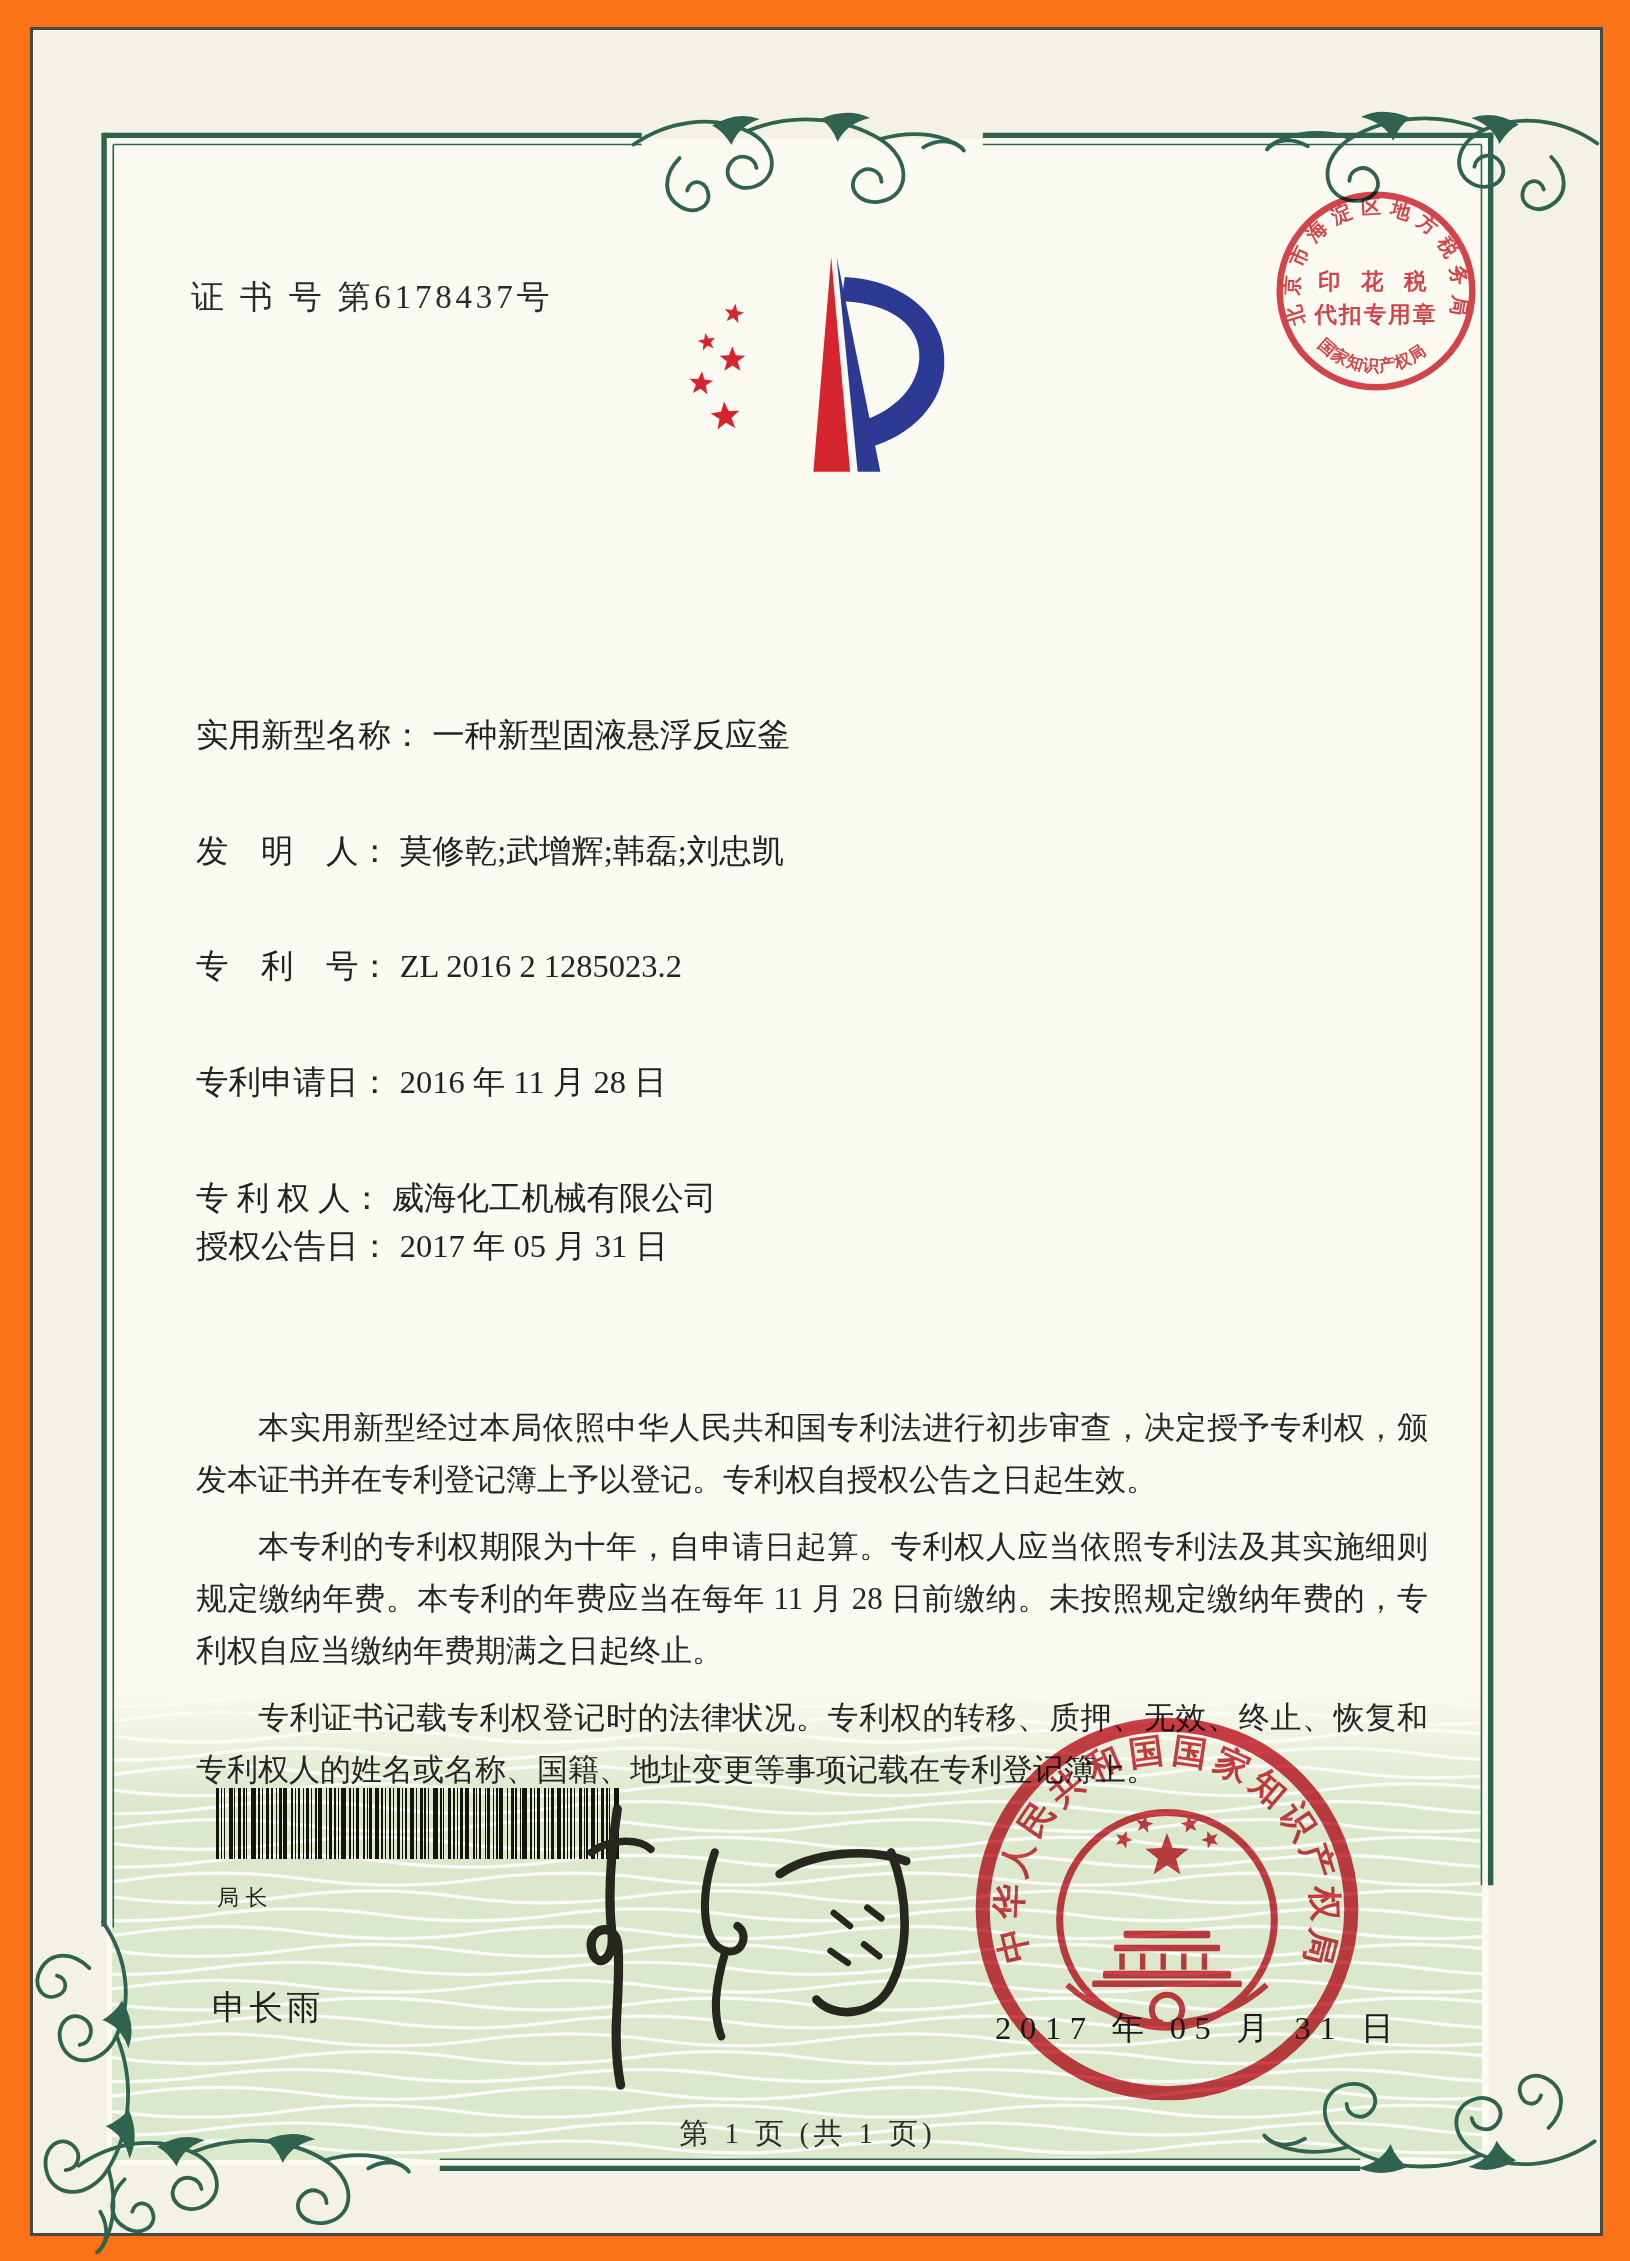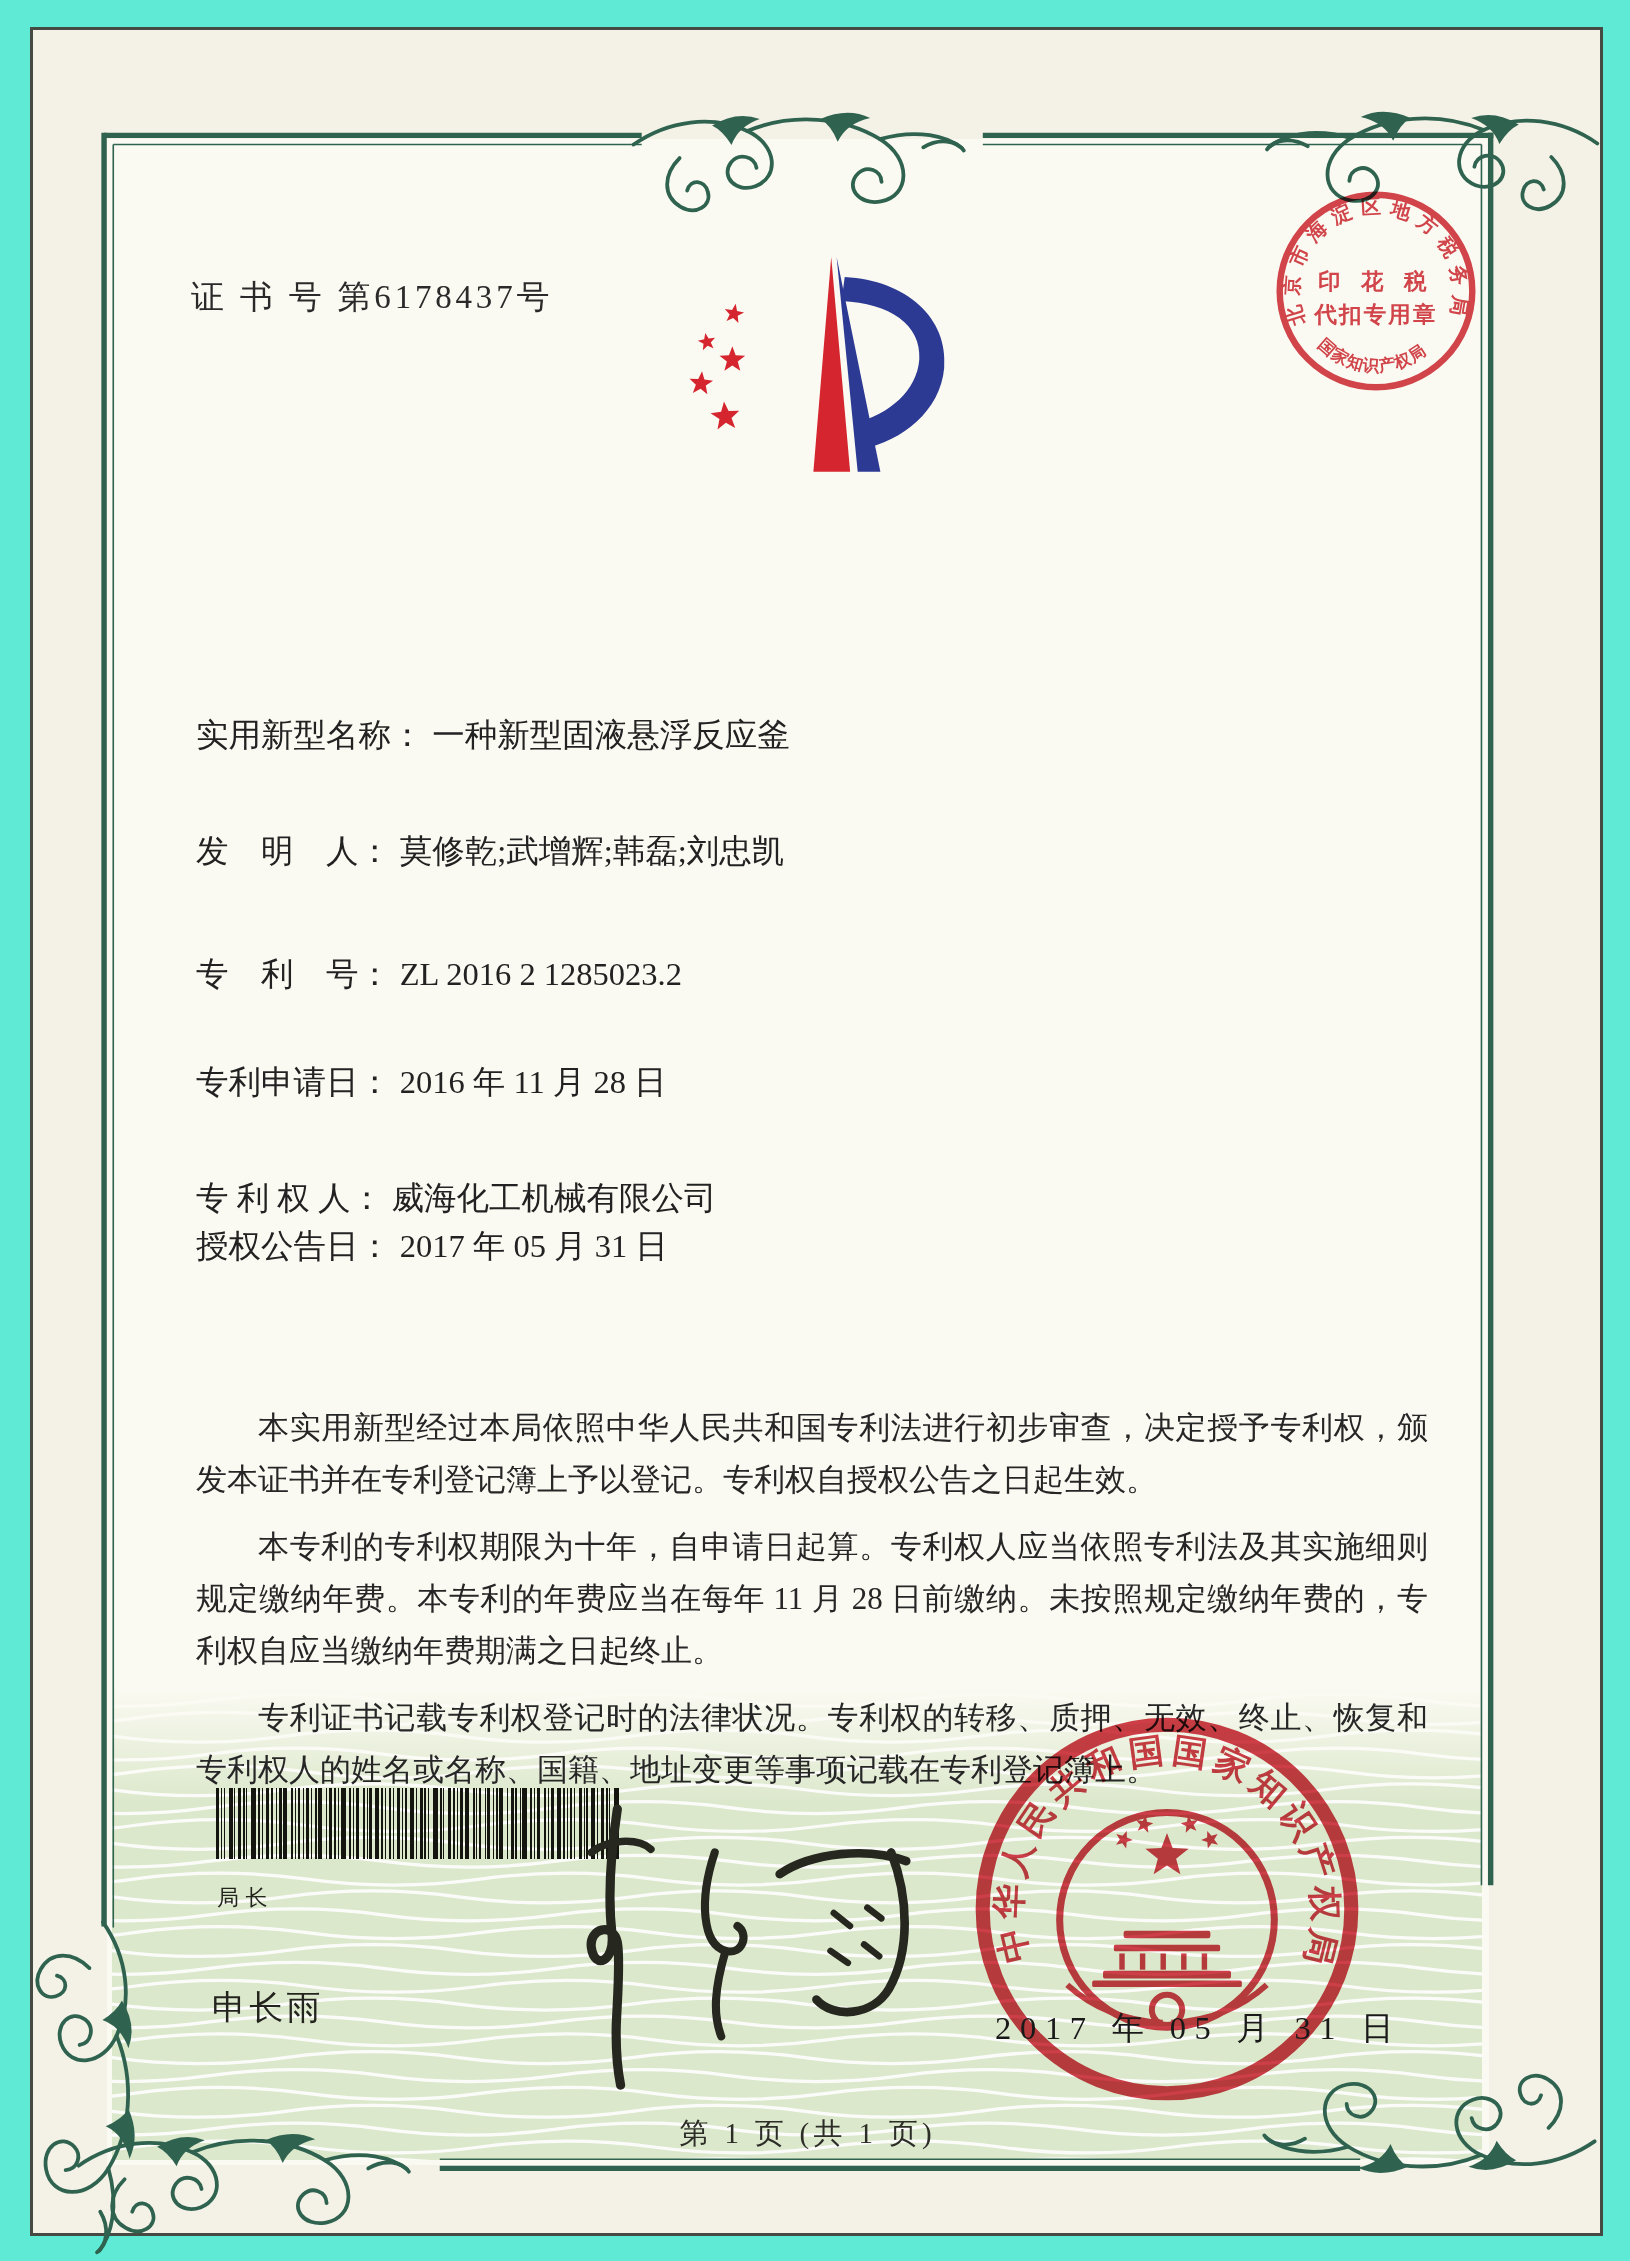--- a/index.html
+++ b/index.html
@@ -1,37 +1,37 @@
 <!DOCTYPE html>
 <html style="font-size:8.7px"><head>
 <meta charset="utf-8">
 <style>
   html,body{margin:0;padding:0;background:#ffffff;}
-  #page{position:relative;width:1631px;height:2261px;background:#5eead4;overflow:hidden;
+  #page{position:relative;width:1631px;height:2261px;background:#f97316;overflow:hidden;
         font-family:"Liberation Serif","DejaVu Serif",serif;color:#1e1e1e;}
   
   #paper{position:absolute;left:30px;top:27px;width:1567px;height:2203px;
          background:#f4f2e7;border:3.2px solid #454a42;}
   #inner-paper{position:absolute;left:107px;top:139px;width:1382px;height:2026px;background:#fbfaf2;}
   
   #waves-wrap{position:absolute;left:112px;top:1688px;width:1370px;height:472px;}
   #waves-wrap svg{display:block;width:100%;height:100%;}
   #waves-fade{position:absolute;left:112px;top:1688px;width:1370px;height:114px;
               background:linear-gradient(#fbfaf2,rgba(251,250,242,0));}
   
   #frame-svg{position:absolute;left:0;top:0;width:1631px;height:2261px;pointer-events:none;}
   
   .abs{position:absolute;}
   #cert-number{left:191px;top:275px;font-size:33px;letter-spacing:3.8px;color:#2a2a2a;}
   #doc-title{left:0;top:494px;width:1631px;text-align:center;font-size:82px;font-weight:bold;
              letter-spacing:16.2px;text-indent:16.2px;color:#111;}
   .field-row{left:196px;font-size:32.5px;color:#222;white-space:nowrap;}
   .field-label{display:inline-block;}
   .field-value{display:inline-block;margin-left:8.7px;}
-  #row-0{top:714px;} #row-1{top:830px;} #row-2{top:945px;margin-top:8px;}
+  #row-0{top:714px;} #row-1{top:830px;} #row-2{top:945px;}
   #row-3{top:1061px;} #row-4{top:1177px;} #row-5{top:1225px;text-align:center;}
   #paragraphs{left:181px;top:1387px;width:1262px;font-size:31px;line-height:52px;
               text-align:justify;color:#262626;}
   #paragraphs p{margin:15px;text-indent:2em;}
   #barcode{left:216px;top:1788px;width:410px;height:71px;}
   #barcode span{position:absolute;top:0;height:100%;background:#15150f;}
   #director-title{left:217px;top:1883px;font-size:22px;letter-spacing:6.5px;color:#24241f;}
   #director-name{left:212px;top:1985px;font-size:34px;letter-spacing:3.2px;color:#24241f;}
   #signature-svg{left:455px;top:1771px;width:487px;height:336px;}
   #seal-svg{left:961px;top:1703px;width:412px;height:412px;mix-blend-mode:multiply;}

